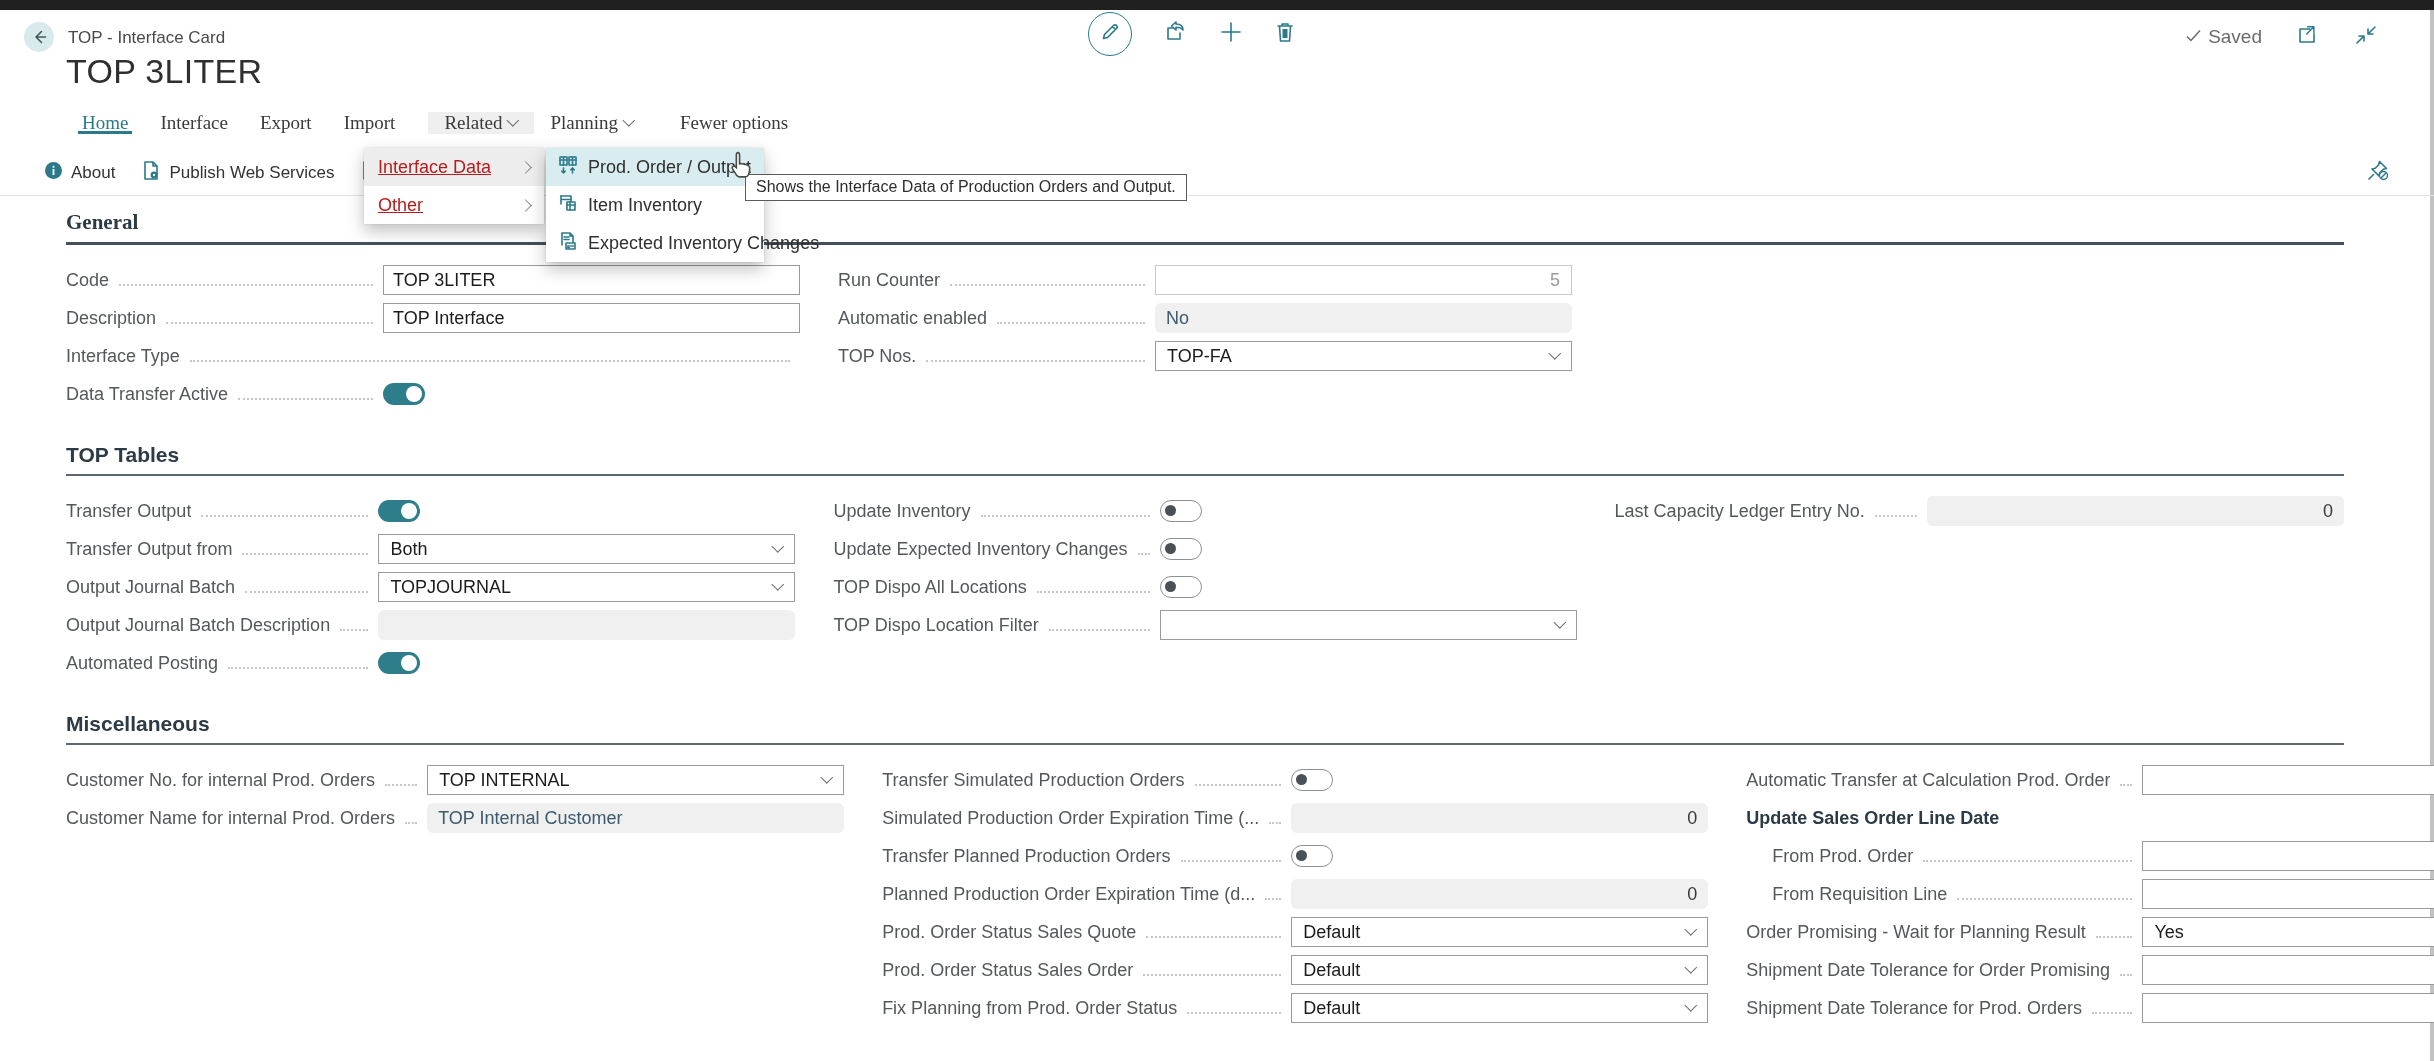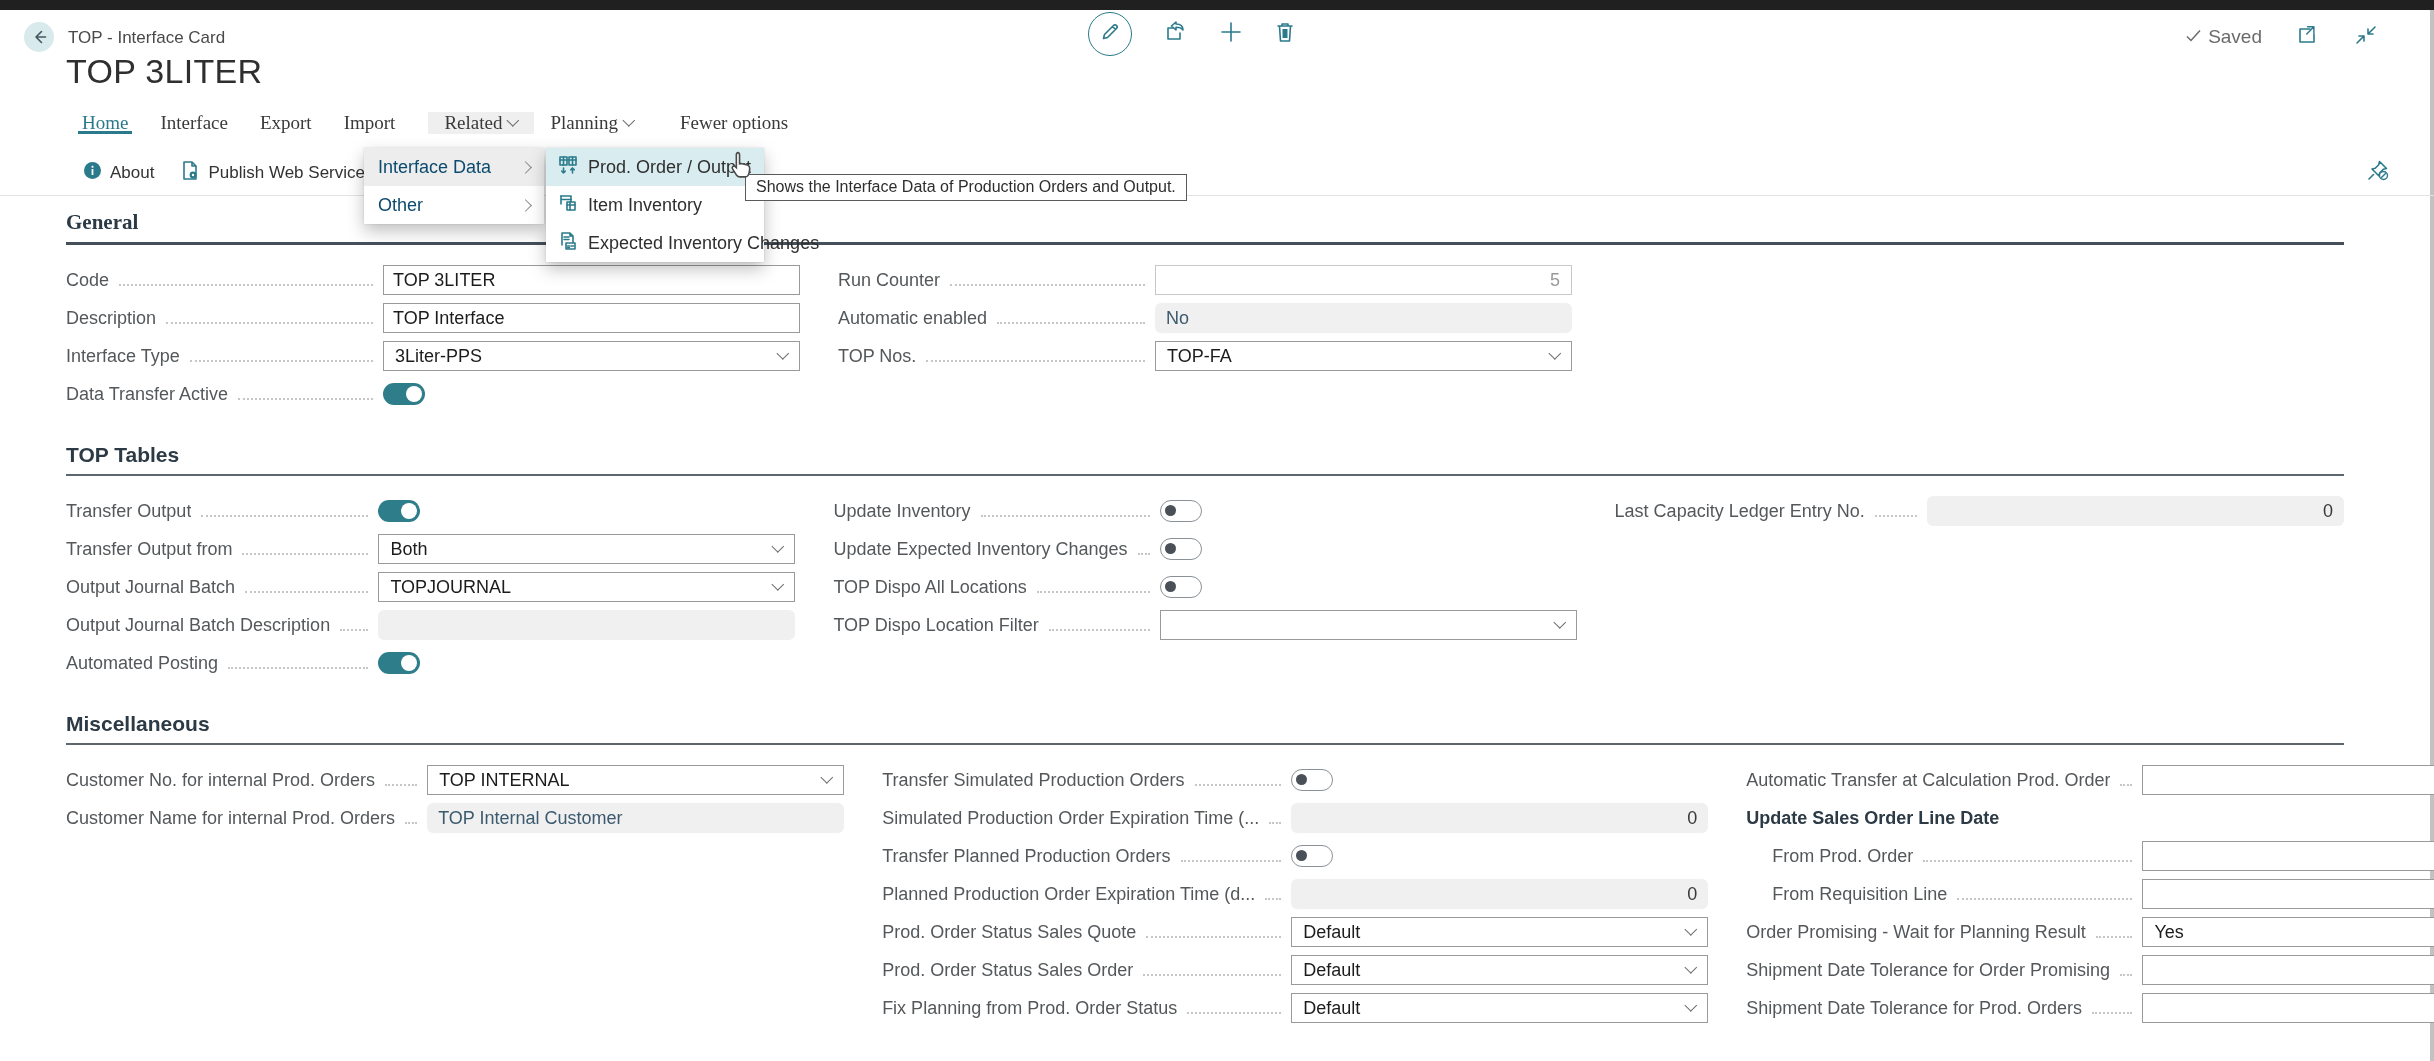--- a/index.html
+++ b/index.html
@@ -30,28 +30,28 @@
   .mitem { display:flex; align-items:center; gap:7px; padding:0 16px; position:relative; cursor:pointer; white-space:nowrap; }
   .mitem.active { color:#2b7a8b; }
   .mitem.active::after { content:""; position:absolute; left:12px; right:12px; bottom:0; height:3px; background:#2b7a8b; }
   .mitem.open { background:#efefef; }
   .mdivider { width:1px; background:#c9c9c9; margin:7px 8px; }
   .chev-d { width:9px; height:9px; border-left:1.5px solid #6e6e6e; border-bottom:1.5px solid #6e6e6e; transform:rotate(-45deg) translate(1px,-2px); margin-top:-2px; }
   .gap-l { margin-left:14px; }
 
   
   .actionbar { position:absolute; left:0; top:150px; right:0; height:46px; border-bottom:1px solid #e3e3e3;
-    display:flex; align-items:center; padding-left:83px; gap:26px; font-size:17px; color:#333; }
+    display:flex; align-items:center; padding-left:44px; gap:26px; font-size:17px; color:#333; }
   .ab-item { display:flex; align-items:center; gap:8px; cursor:pointer; white-space:nowrap; }
   .pin-btn { position:absolute; right:44px; top:158px; cursor:pointer; }
 
   
   .panel { position:absolute; background:#fff; box-shadow:0 7px 16px rgba(0,0,0,.25), 0 0 2px rgba(0,0,0,.12); z-index:10; }
   #related-panel { left:364px; top:148px; width:180px; }
-  .p1-item { height:38px; display:flex; align-items:center; justify-content:space-between; padding:0 14px; font-size:18px; color:#0c4a6e; cursor:pointer; }
+  .p1-item { height:38px; display:flex; align-items:center; justify-content:space-between; padding:0 14px; font-size:18px; color:#b91c1c; cursor:pointer;text-decoration:underline; }
   .p1-item.hovered { background:#ededed; }
   .chev-r { width:9px; height:9px; border-left:1.5px solid #8a8a8a; border-bottom:1.5px solid #8a8a8a; transform:rotate(-135deg); }
   #flyout-panel { left:546px; top:148px; width:218px; z-index:11; }
   .p2-item { height:38px; display:flex; align-items:center; gap:10px; padding:0 12px; font-size:18px; color:#2f2f2f; cursor:pointer; white-space:nowrap; }
   .p2-item.highlighted { background:#d9edf1; }
   #tooltip { position:absolute; left:745px; top:174px; z-index:12; background:#fff; border:1px solid #5a5a5a;
     padding:3px 10px 4px; font-size:16px; color:#2e2e2e; white-space:nowrap; }
   #cursor { position:absolute; left:727px; top:150px; z-index:13; }
 
   
@@ -224,26 +224,20 @@
       <div class="frow">
         <span class="flabel">Description</span>
           <span class="leader"></span>
         <span class="ctrl">
             <input class="txt" value="TOP Interface" style="">
           </span>
       </div>
       <div class="frow">
         <span class="flabel">Interface Type</span>
           <span class="leader"></span>
-        <span class="ctrl">
-            <span class="sel">
-              <span>3Liter-PPS</span>
-              <span class="chev-d"></span>
-            </span>
-          </span>
       </div>
       <div class="frow">
         <span class="flabel">Data Transfer Active</span>
           <span class="leader"></span>
         <span class="ctrl">
             <span class="toggle on">
               <span class="knob"></span>
             </span>
           </span>
       </div>

